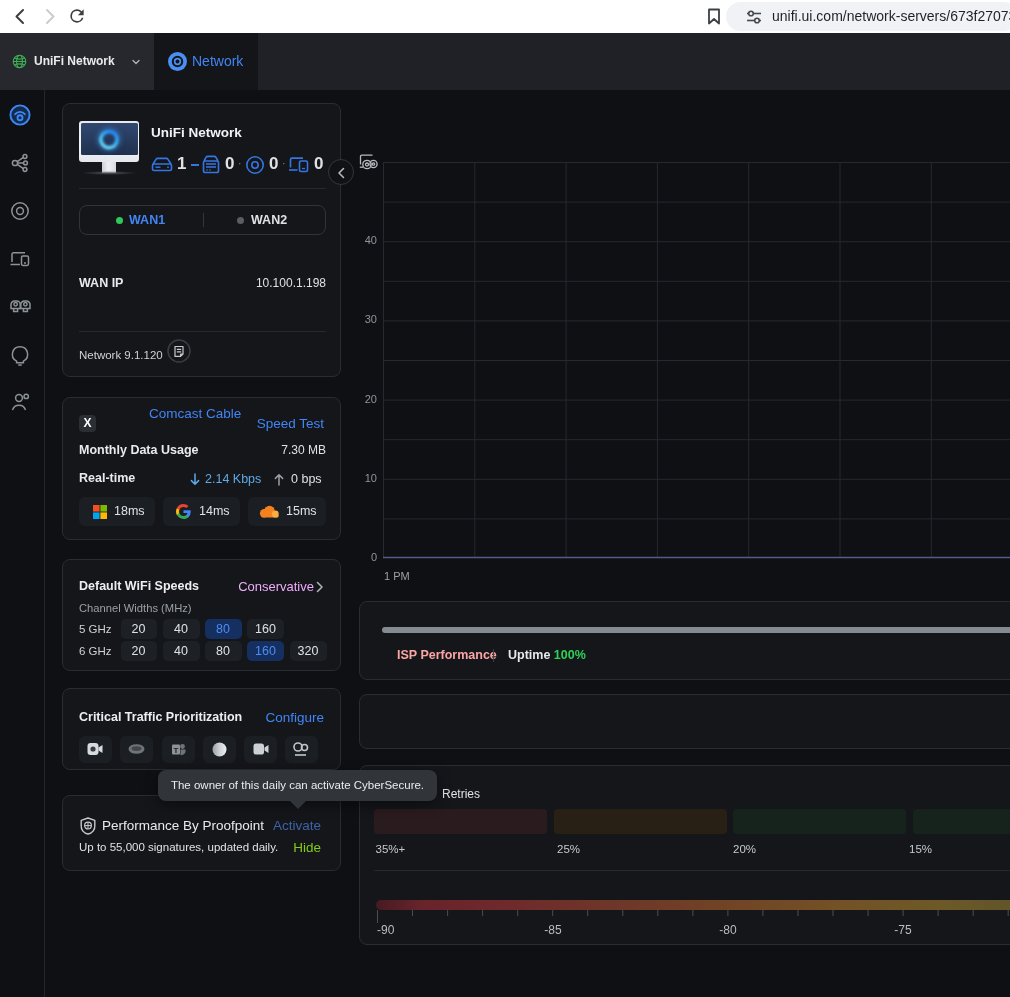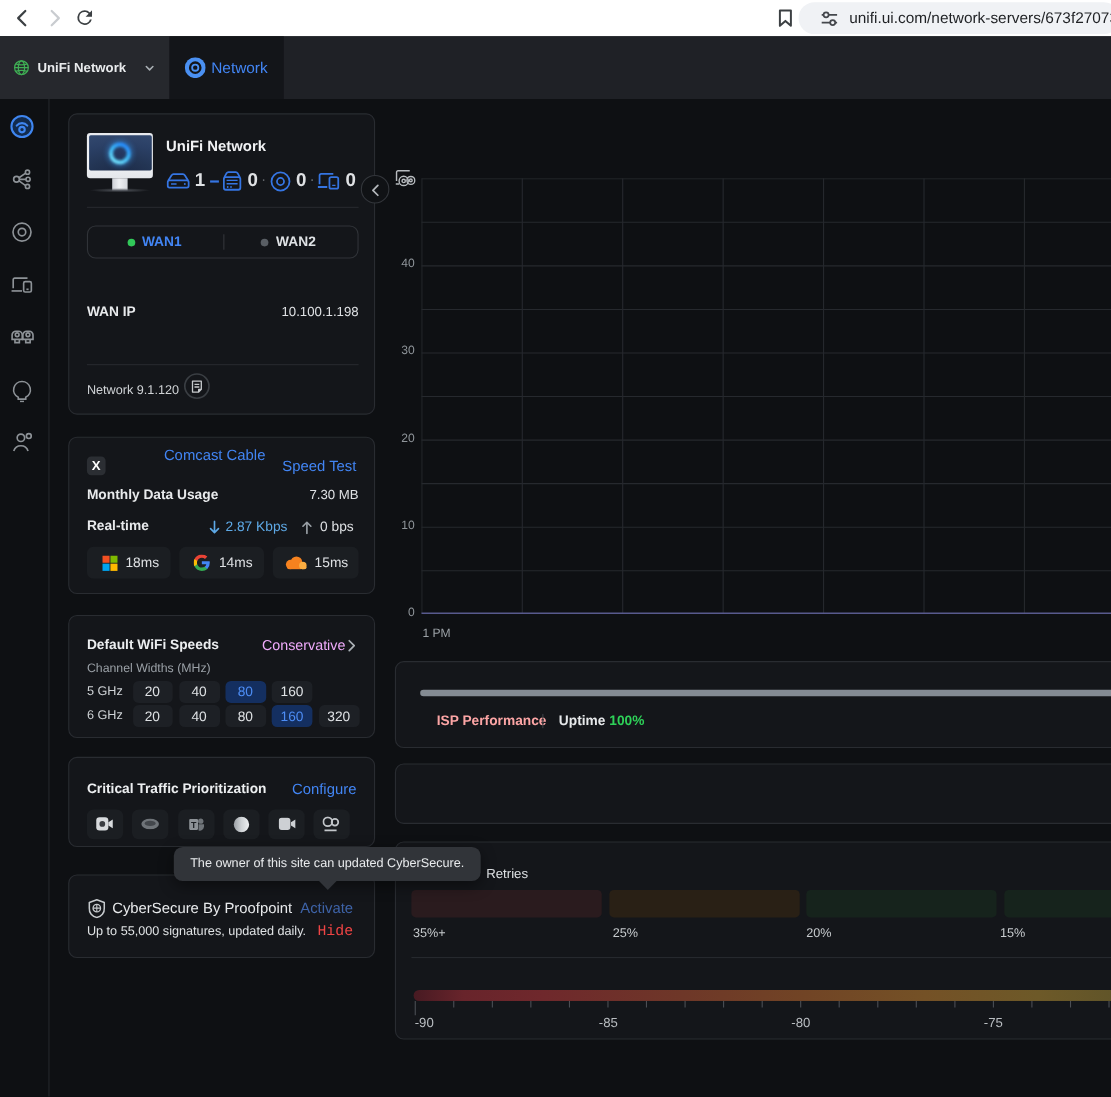--- a/index.html
+++ b/index.html
@@ -196,21 +196,21 @@
     <div class="abs" style="right:16px;top:17px;height:17px;line-height:17px;font-size:13.5px;color:#4285f4;">Speed Test</div>
     <div class="abs" style="left:16px;top:45px;width:247px;height:17px;font-size:12px;">
         <span style="float:left;font-weight:700;font-size:12.5px;color:#e8eaec;">Monthly Data Usage</span>
         <span style="float:right;color:#dfe1e4;">7.30 MB</span>
       </div>
     <div class="abs" style="left:16px;top:73px;width:247px;height:17px;">
       <span class="abs" style="left:0;top:0;font-weight:700;font-size:12.5px;color:#e8eaec;">Real-time</span>
       <svg class="abs" style="left:111px;top:2px" width="10" height="13" viewBox="0 0 10 13">
           <path d="M5 1 V11 M1.4 7.6 L5 11.2 L8.6 7.6" fill="none" stroke="#5ea9e6" stroke-width="1.5" stroke-linecap="round" stroke-linejoin="round"></path>
         </svg>
-      <span class="abs" style="left:126px;top:1px;font-size:12.5px;color:#5ea9e6;white-space:nowrap;">2.87 Kbps</span>
+      <span class="abs" style="left:126px;top:1px;font-size:12.5px;color:#5ea9e6;white-space:nowrap;">2.14 Kbps</span>
       <svg class="abs" style="left:195px;top:2px" width="10" height="13" viewBox="0 0 10 13">
           <path d="M5 12 V2 M1.4 5.4 L5 1.8 L8.6 5.4" fill="none" stroke="#9aa0a6" stroke-width="1.5" stroke-linecap="round" stroke-linejoin="round"></path>
         </svg>
       <span class="abs" style="left:212px;top:1px;font-size:12.5px;color:#dfe1e4;white-space:nowrap;">0 bps</span>
     </div>
     <div class="abs" style="left:16px;top:99px;width:76px;height:29px;background:#1b1e22;border-radius:6px;">
       <svg class="abs" style="left:14px;top:7.5px" width="14" height="14" viewBox="0 0 14 14">
           <rect x="0" y="0" width="6.6" height="6.6" fill="#f25022"></rect>
           <rect x="7.4" y="0" width="6.6" height="6.6" fill="#7fba00"></rect>
           <rect x="0" y="7.4" width="6.6" height="6.6" fill="#00a4ef"></rect>
@@ -313,28 +313,28 @@
         </svg>
     </div>
   </div>
 
   <div class="card" style="left:62px;top:795px;width:279px;height:76px;">
     <svg class="abs" style="left:17px;top:21px" width="16" height="18" viewBox="0 0 16 18">
         <path d="M8 1 L14.8 3.4 V8.6 A7.8 7.8 0 0 1 8 17 7.8 7.8 0 0 1 1.2 8.6 V3.4 z" fill="none" stroke="#c6cacd" stroke-width="1.4" stroke-linejoin="round"></path>
         <circle cx="8" cy="8.6" r="3.4" fill="none" stroke="#c6cacd" stroke-width="1.2"></circle>
         <path d="M8 5.2 v6.8 M4.6 8.6 h6.8" stroke="#c6cacd" stroke-width="1"></path>
       </svg>
-    <div class="abs" style="left:39px;top:22px;font-size:13.5px;color:#e8eaec;">CyberSecure By Proofpoint</div>
+    <div class="abs" style="left:39px;top:22px;font-size:13.5px;color:#e8eaec;">Performance By Proofpoint</div>
     <div class="abs" style="right:19px;top:22px;font-size:13.5px;color:#3e63a8;">Activate</div>
     <div class="abs" style="left:16px;top:45px;font-size:11.5px;color:#dfe2e4;">Up to 55,000 signatures, updated daily.</div>
-    <div class="abs" style="right:19px;top:44px;font-size:13.5px;color:#ef4444;font-family:Liberation Mono, monospace;">Hide</div>
+    <div class="abs" style="right:19px;top:44px;font-size:13.5px;color:#84cc16;">Hide</div>
   </div>
 
   <div class="abs" style="left:158px;top:770px;width:279px;height:31px;background:#313439;border-radius:8px;box-shadow:0 4px 14px rgba(0,0,0,.45);z-index:5;">
-    <div style="text-align:center;line-height:31px;font-size:11.5px;color:#e9ebed;white-space:nowrap;">The owner of this site can updated CyberSecure.</div>
+    <div style="text-align:center;line-height:31px;font-size:11.5px;color:#e9ebed;white-space:nowrap;">The owner of this daily can activate CyberSecure.</div>
     <div class="abs" style="left:132px;top:31px;width:0;height:0;border-left:8px solid transparent;border-right:8px solid transparent;border-top:8px solid #313439;"></div>
   </div>
 
 
   <svg class="abs" style="left:359px;top:154px" width="19" height="17" viewBox="0 0 19 17" fill="none" stroke="#b7bbbf" stroke-width="1.3">
     <path d="M1.5 10.5 V2.5 a1.3 1.3 0 0 1 1.3-1.3 H13.5"></path>
     <path d="M0.8 13.2 H4"></path>
     <circle cx="8" cy="10.5" r="4.2"></circle>
       <circle cx="8" cy="10.5" r="1.5"></circle>
     <circle cx="14.5" cy="10" r="3.6"></circle>

